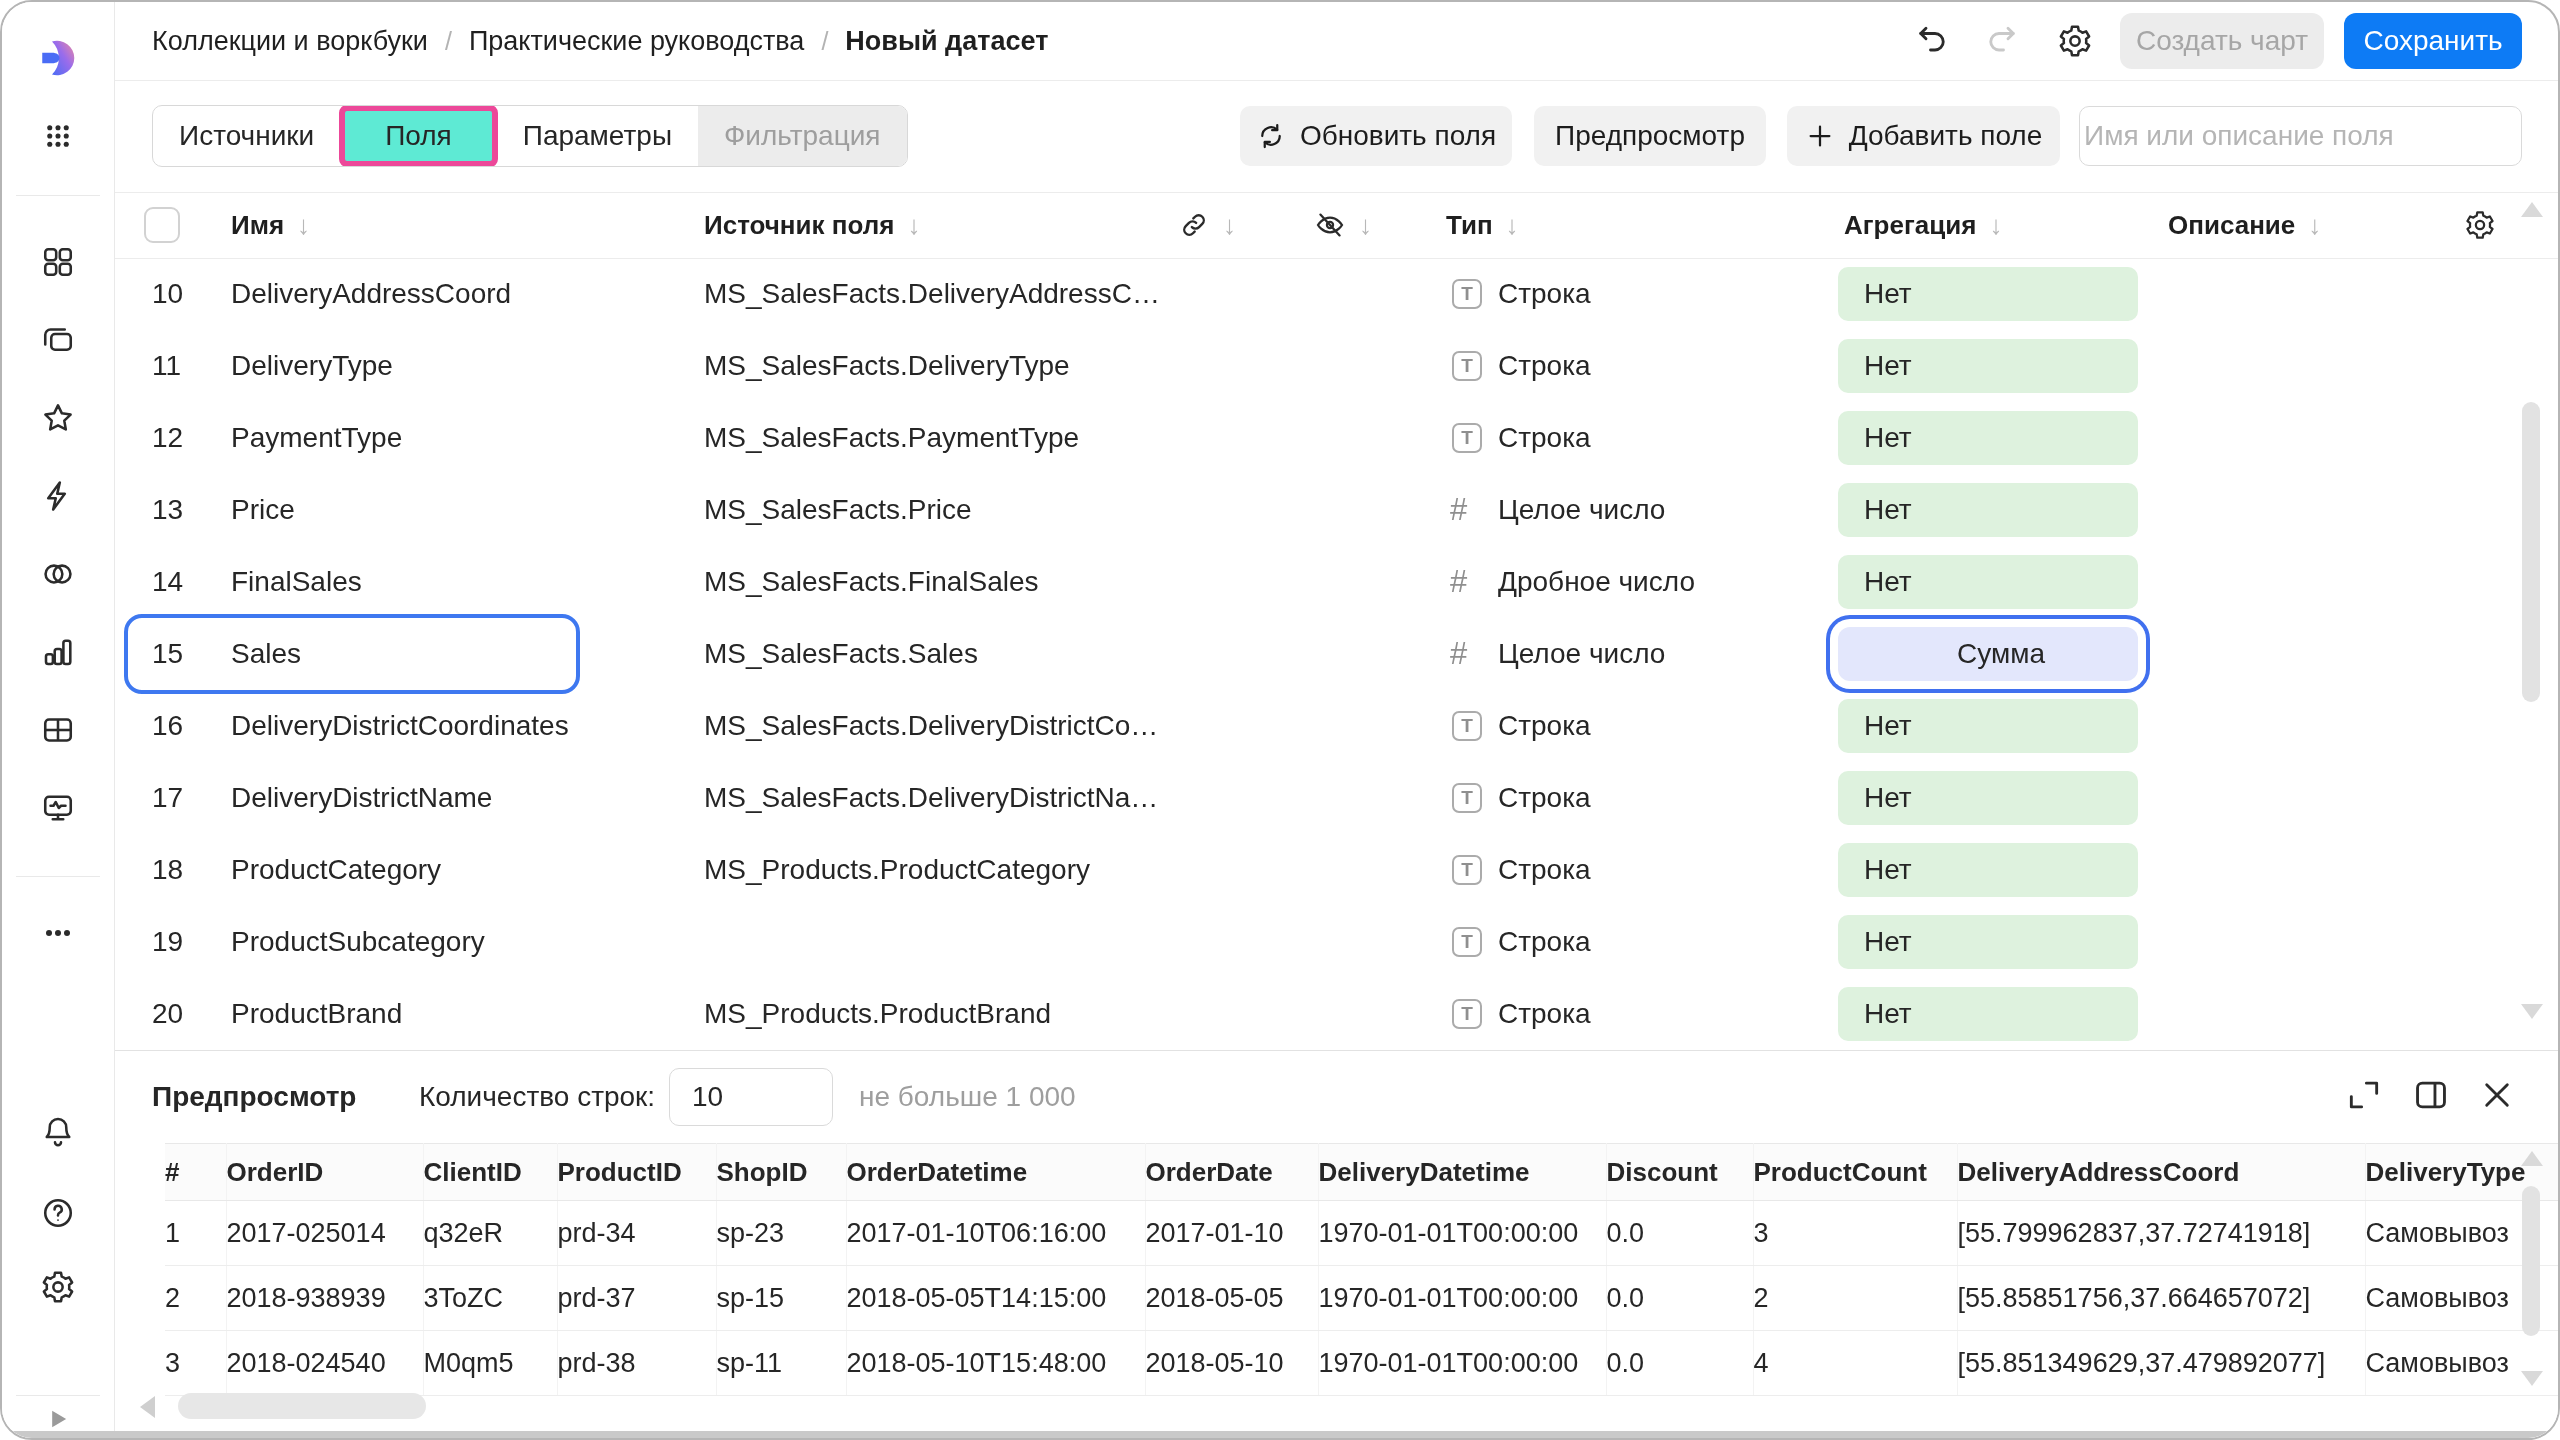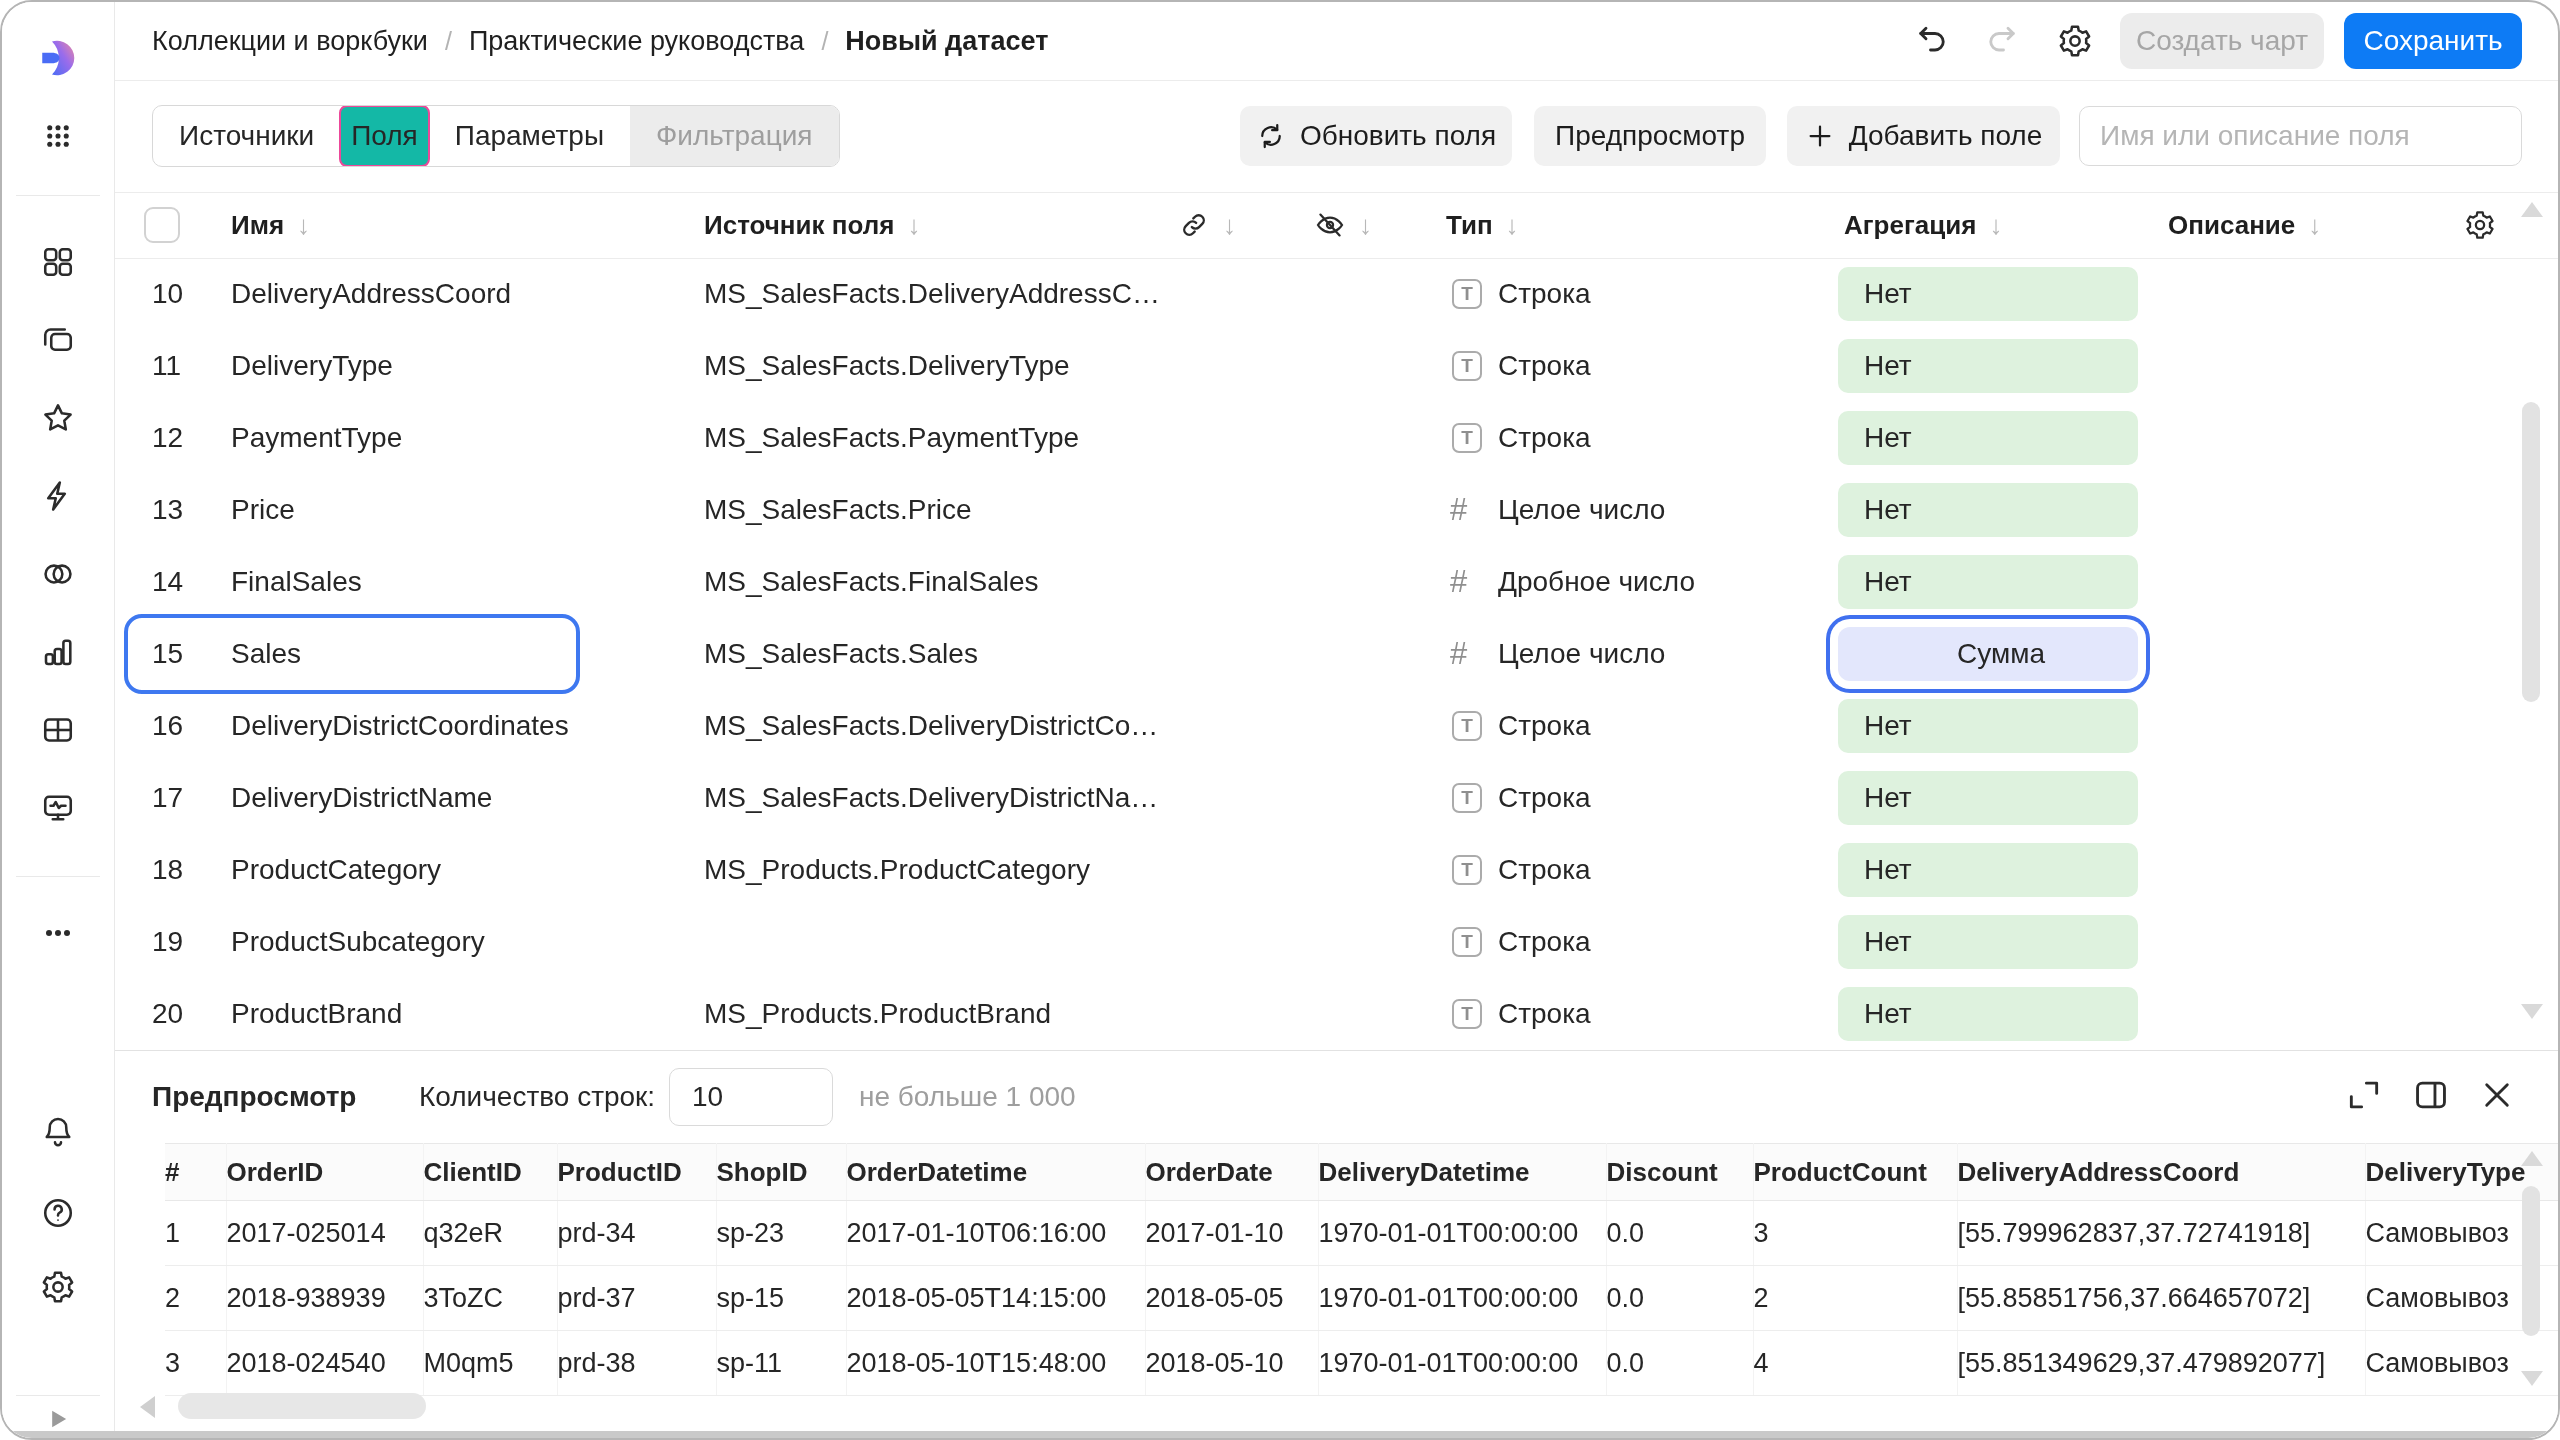--- a/index.html
+++ b/index.html
@@ -20,30 +20,30 @@
   .sep{color:#b3b3b3;margin:0 17px;font-size:25px}
   .icon-btn{position:absolute;top:21px;width:36px;height:36px;color:#2b2b2b;cursor:pointer}
   .icon-btn.disabled{color:#c9c9c9}
   .btn{display:flex;align-items:center;justify-content:center;font-size:28px;border-radius:12px;cursor:pointer;white-space:nowrap}
   .btn-chart{position:absolute;left:2006px;top:11px;width:204px;height:56px;background:#ececec;color:#a6a6a6}
   .btn-save{position:absolute;left:2230px;top:11px;width:178px;height:56px;background:#0d7bf5;color:#fff}
   
   .toolbar{position:absolute;top:78px;left:0;right:0;height:112px;border-bottom:1px solid #ececec}
   .tabs{position:absolute;left:38px;top:25px;height:62px;display:flex;border:1px solid #d8d8d8;border-radius:10px;overflow:hidden;background:#fff;box-sizing:border-box}
   .tab{padding:0 26px;display:flex;align-items:center;font-size:28px;color:#262626;cursor:pointer;box-sizing:border-box}
-  .tab.active{background:#14b8a6;border:2px solid #ec4899;border-radius:8px;margin:-1px;padding:0 10px}
+  .tab.active{background:#5eead4;border:6px solid #ec4899;border-radius:8px;margin:-1px;padding:0 40px}
   .tab.disabled{background:#ececec;color:#9e9e9e;cursor:default}
   .tb-btn{position:absolute;top:26px;height:60px;background:#f1f1f1;border-radius:10px;font-size:28px;
     display:flex;align-items:center;justify-content:center;gap:14px;color:#1c1c1c;cursor:pointer;white-space:nowrap}
   .tb-btn svg{width:30px;height:30px}
   #btn-refresh{left:1126px;width:272px}
   #btn-preview-tb{left:1420px;width:232px}
   #btn-add{left:1673px;width:273px}
   .search{position:absolute;left:1965px;top:26px;width:443px;height:60px;border:1px solid #dadada;border-radius:10px;
-    box-sizing:border-box;padding:0 20px;font-size:28px;color:#262626;outline:none;font-family:"Liberation Sans",sans-serif}
+    box-sizing:border-box;padding:0 4px;font-size:28px;color:#262626;outline:none;font-family:"Liberation Sans",sans-serif}
   .search::placeholder{color:#b5b5b5}
   
   .fields-head{position:absolute;top:190px;left:0;right:0;height:66px;border-bottom:1px solid #ececec;font-size:26px;font-weight:700}
   .hcell{position:absolute;top:0;height:66px;display:flex;align-items:center;gap:13px;cursor:pointer;color:#1f1f1f}
   .hcell svg{width:32px;height:32px;color:#2b2b2b}
   .sort{color:#b8b8b8;font-size:26px;font-weight:400}
   .cb{position:absolute;left:30px;top:15px;width:36px;height:36px;border:2px solid #d2d2d2;border-radius:9px;box-sizing:border-box;background:#fff;cursor:pointer}
   .rows{position:absolute;top:256px;left:0;right:0;height:792px;overflow:hidden}
   .frow{position:absolute;left:0;right:0;height:72px;font-size:28px}
   .fnum{position:absolute;left:38px;line-height:72px}

